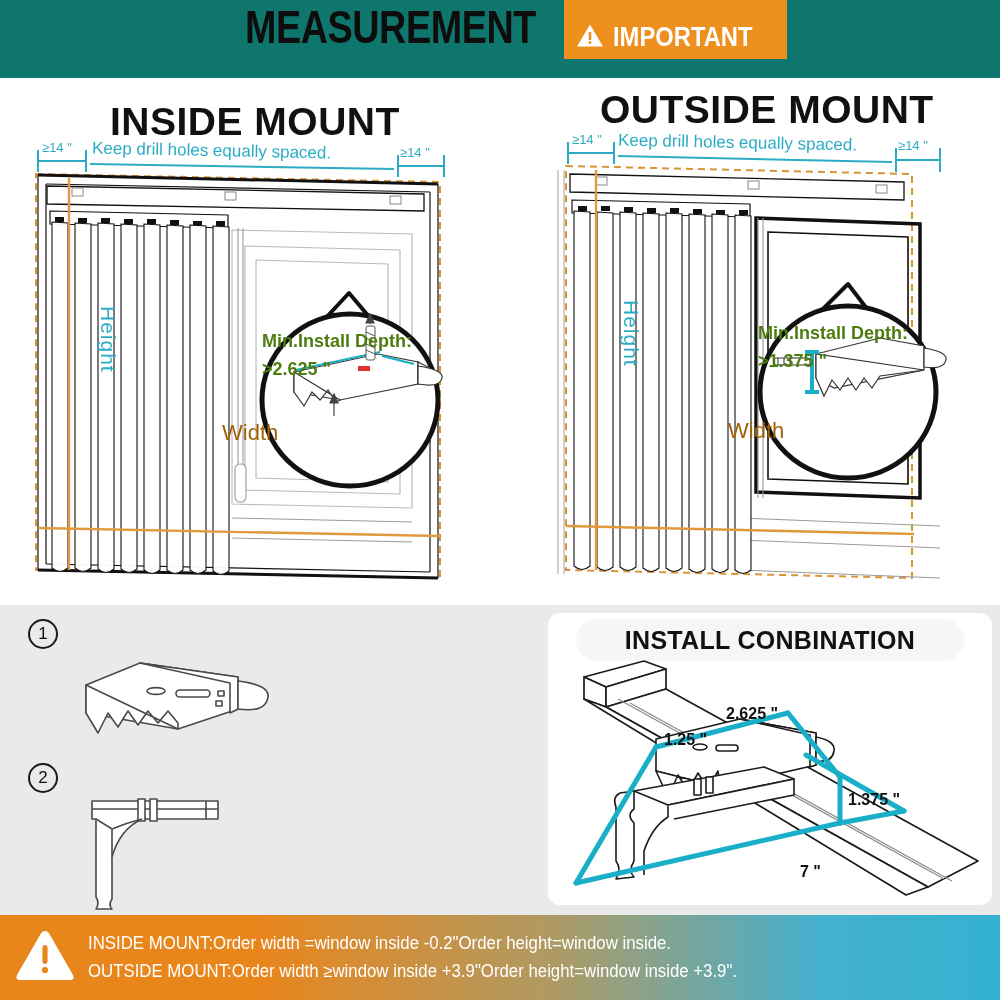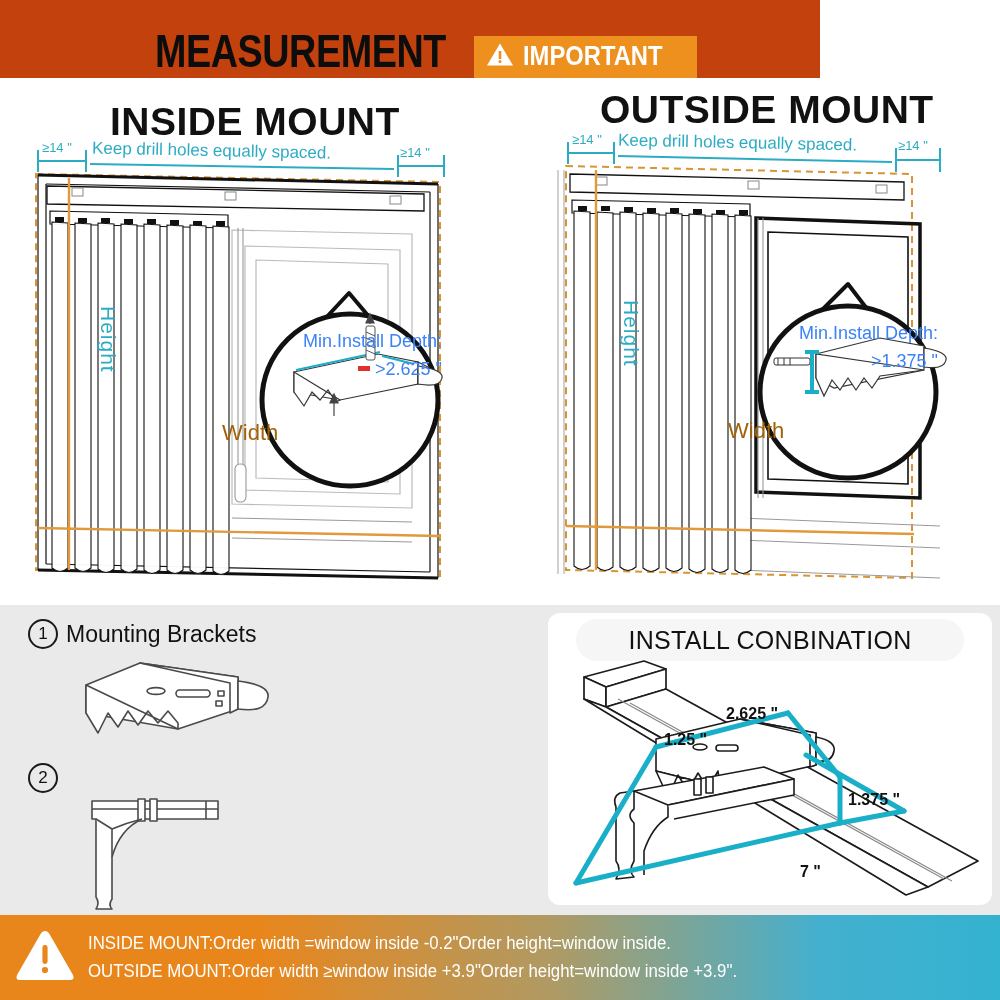--- a/index.html
+++ b/index.html
@@ -6,34 +6,34 @@
   body{
     width:1000px;height:1000px;
     font-family:"Liberation Sans", sans-serif;
     background:#ffffff;
     overflow:hidden;
   }
   .page{position:relative;width:1000px;height:1000px;background:#fff;}
 
   
   .header{
-    position:absolute;left:0;top:0;width:820px;height:78px;
-    background:#c2410c;
-    display:flex;align-items:flex-end;justify-content:center;gap:18px;
+    position:absolute;left:0;top:0;width:1000px;height:78px;
+    background:#0f766e;
+    display:flex;align-items:flex-start;justify-content:center;gap:18px;
   }
   .header-title{
     font-size:46px;font-weight:bold;color:#0d0d0d;
     letter-spacing:-0.5px;
     transform:scaleX(0.82);transform-origin:center;
     white-space:nowrap;
   }
   .important-badge{
     background:#EE901E;
     display:flex;align-items:center;gap:9px;
-    padding:5px 16px 6px 12px;
+    padding:22px 16px 6px 12px;
     margin-left:-22px;
   }
   .important-badge .tri{display:block;}
   .important-label{
     color:#ffffff;font-size:27px;font-weight:bold;
     transform:scaleX(0.88);transform-origin:left center;
     white-space:nowrap;letter-spacing:0px;
   }
 
   
@@ -56,22 +56,22 @@
     position:absolute;color:#2CACC4;font-size:13px;white-space:nowrap;
   }
   .vlabel{
     position:absolute;color:#2CACC4;font-size:21px;
     writing-mode:vertical-rl;white-space:nowrap;letter-spacing:1px;
   }
   .hlabel{
     position:absolute;color:#a16207;font-size:22px;white-space:nowrap;
   }
   .callout-text{
-    position:absolute;text-align:right;color:#3b82f6;
-    font-size:18px;line-height:1.25;white-space:nowrap;font-weight:normal;
+    position:absolute;text-align:left;color:#4d7c0f;
+    font-size:18px;line-height:1.25;white-space:nowrap;font-weight:bold;
   }
 
   
   .lower{position:absolute;left:0;top:605px;width:1000px;height:310px;background:#EAEAEA;}
   .part-row{position:absolute;display:flex;align-items:center;gap:8px;}
   .circ-num{
     width:26px;height:26px;border:2px solid #1a1a1a;border-radius:50%;
     display:flex;align-items:center;justify-content:center;
     font-size:17px;color:#111;font-weight:normal;flex:none;
   }
@@ -80,21 +80,21 @@
   .combo-panel{
     position:absolute;left:548px;top:8px;width:444px;height:292px;
     background:#ffffff;border-radius:12px;
   }
   .combo-title-wrap{
     position:absolute;left:28px;top:6px;width:388px;height:42px;
     background:#f6f6f6;border-radius:21px;
     display:flex;align-items:center;justify-content:center;
   }
   .combo-title{
-    font-size:25px;font-weight:normal;color:#111;white-space:nowrap;letter-spacing:0.3px;
+    font-size:25px;font-weight:bold;color:#111;white-space:nowrap;letter-spacing:0.3px;
   }
   .dim-label{
     position:absolute;font-size:16px;font-weight:bold;color:#111;white-space:nowrap;
   }
 
   
   .footer{
     position:absolute;left:0;top:915px;width:1000px;height:85px;
     background:linear-gradient(90deg,#E8861C 0%,#E8861C 26%,#B09A63 55%,#44B0CF 82%,#33B2D0 100%);
     display:flex;align-items:center;
@@ -367,21 +367,20 @@
       <div class="hlabel" style="left:228px;top:340px;">Width</div>
       <div class="callout-text" style="left:258px;top:244px;width:180px;">Min.Install Depth:</div>
       <div class="callout-text big" style="left:258px;top:272px;width:180px;">&gt;1.375 "</div>
     </div>
   </div>
 
   <div class="lower">
 
     <div class="part-row" style="left:28px;top:14px;">
       <span class="circ-num">1</span>
-      <span class="part-label">Mounting Brackets</span>
     </div>
     <svg style="position:absolute;left:78px;top:52px;" width="210" height="90" viewBox="0 0 210 90">
       <g stroke="#4a4a4a" stroke-width="1.6" fill="#ffffff" stroke-linejoin="round">
         <polygon points="8,28 62,6 160,20 160,52 100,72 8,56"></polygon>
         <polygon points="8,28 8,56 20,76 30,56 40,70 50,54 60,68 70,54 80,66 90,54 100,66 100,72"></polygon>
         <polygon points="62,6 160,20 160,52 152,56 152,26"></polygon>
         <path d="M160,24 Q192,28 190,40 Q188,56 160,52 Z"></path>
         <ellipse cx="78" cy="34" rx="9" ry="3.4"></ellipse>
         <rect x="98" y="33" width="34" height="7" rx="3.4"></rect>
         <rect x="140" y="34" width="6" height="5"></rect>

